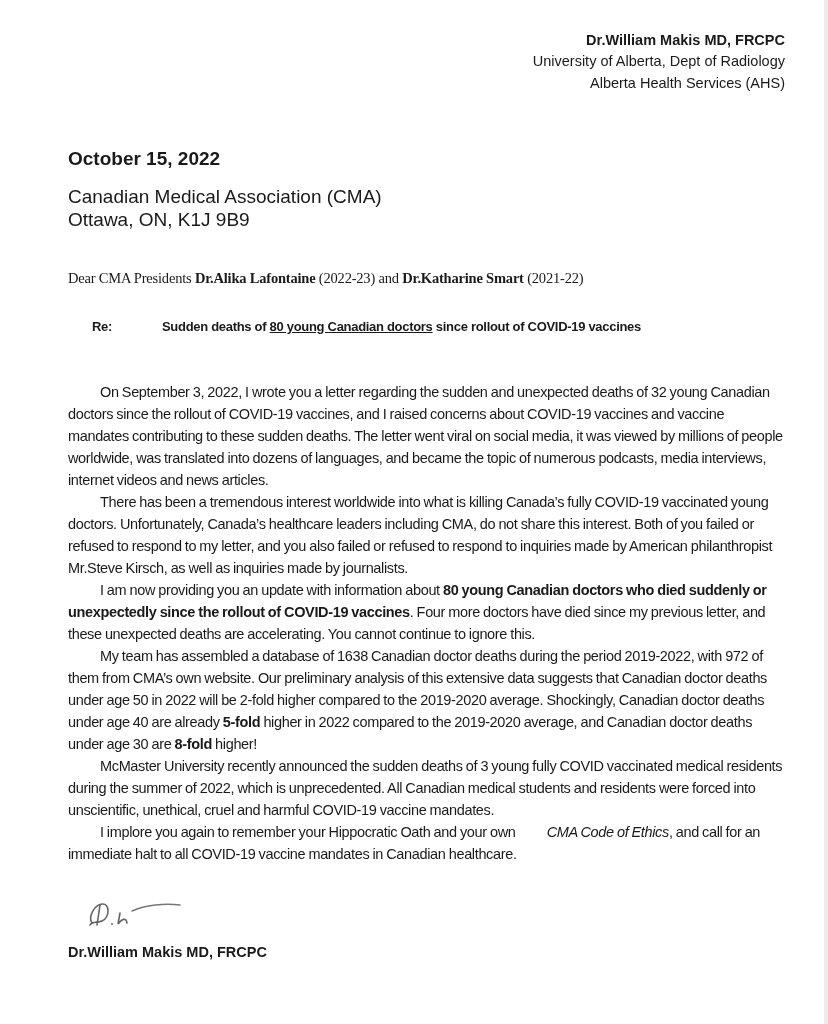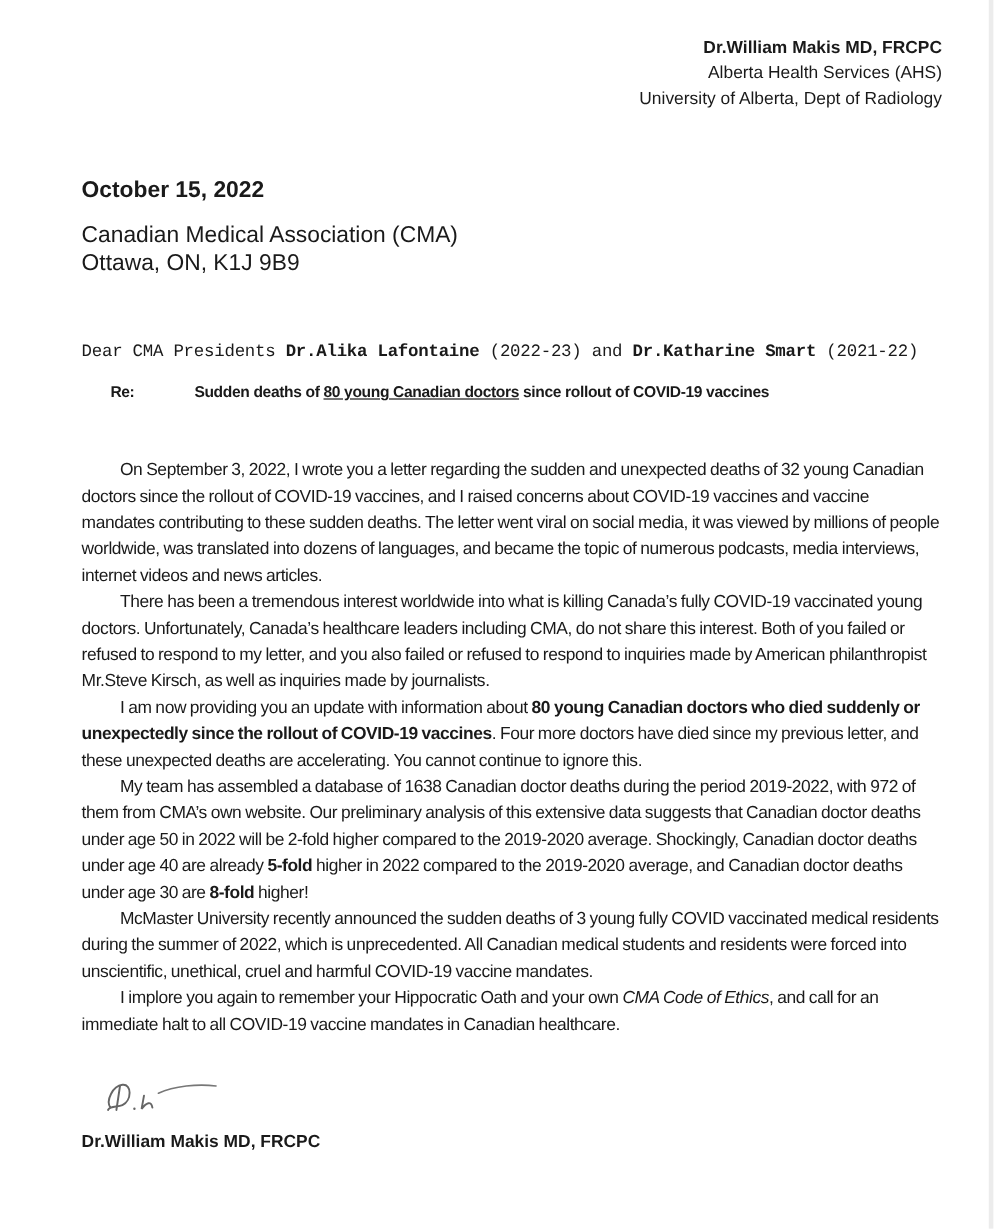--- a/index.html
+++ b/index.html
@@ -45,24 +45,24 @@
   }
   .recipient {
     position: absolute;
     top: 185px;
     left: 68px;
     font-size: 19px;
     line-height: 23px;
   }
   .salutation {
     position: absolute;
-    top: 286px;
+    top: 270px;
     left: 68px;
     font-size: 14.5px;
-    font-family: Liberation Mono, monospace;
+    font-family: Liberation Serif, serif;
     letter-spacing: -0.2px;
   }
   .salutation b { font-weight: bold; }
   .subject {
     position: absolute;
     top: 319px;
     left: 92px;
     font-size: 13px;
     font-weight: bold;
     letter-spacing: -0.3px;
@@ -78,21 +78,21 @@
     line-height: 22px;
     letter-spacing: -0.35px;
     word-spacing: -0.5px;
   }
   .body p {
     margin: 0;
     text-indent: 32px;
   }
   .body p.noindent { text-indent: 0; }
   .body b { font-weight: bold; }
-  .body i { font-style: italic; }
+  .body i { font-style: italic; margin-left: 28px; }
   .signature {
     position: absolute;
     top: 895px;
     left: 80px;
     width: 110px;
     height: 40px;
   }
   .sig-name {
     position: absolute;
     top: 944px;
@@ -101,22 +101,22 @@
     font-weight: bold;
   }
 </style>
 </head>
 <body>
 
 <div class="right-edge"></div>
 
 <div class="letterhead">
   <div class="name">Dr.William Makis MD, FRCPC</div>
+  <div>University of Alberta, Dept of Radiology</div>
   <div>Alberta Health Services (AHS)</div>
-  <div>University of Alberta, Dept of Radiology</div>
 </div>
 
 <div class="date">October 15, 2022</div>
 
 <div class="recipient">
   <div>Canadian Medical Association (CMA)</div>
   <div>Ottawa, ON, K1J 9B9</div>
 </div>
 
 <div class="salutation">

